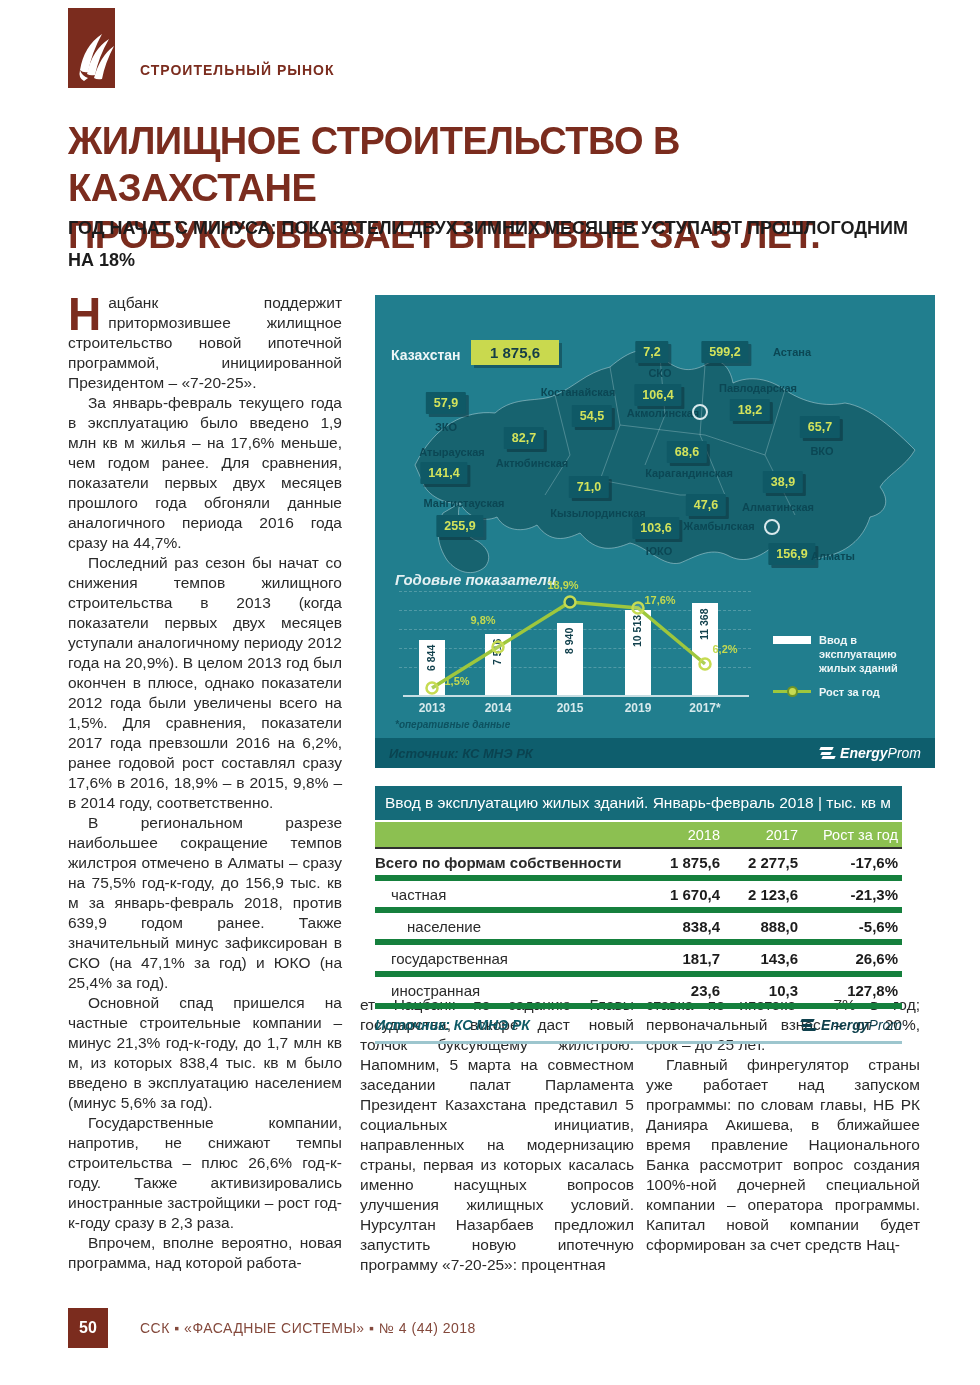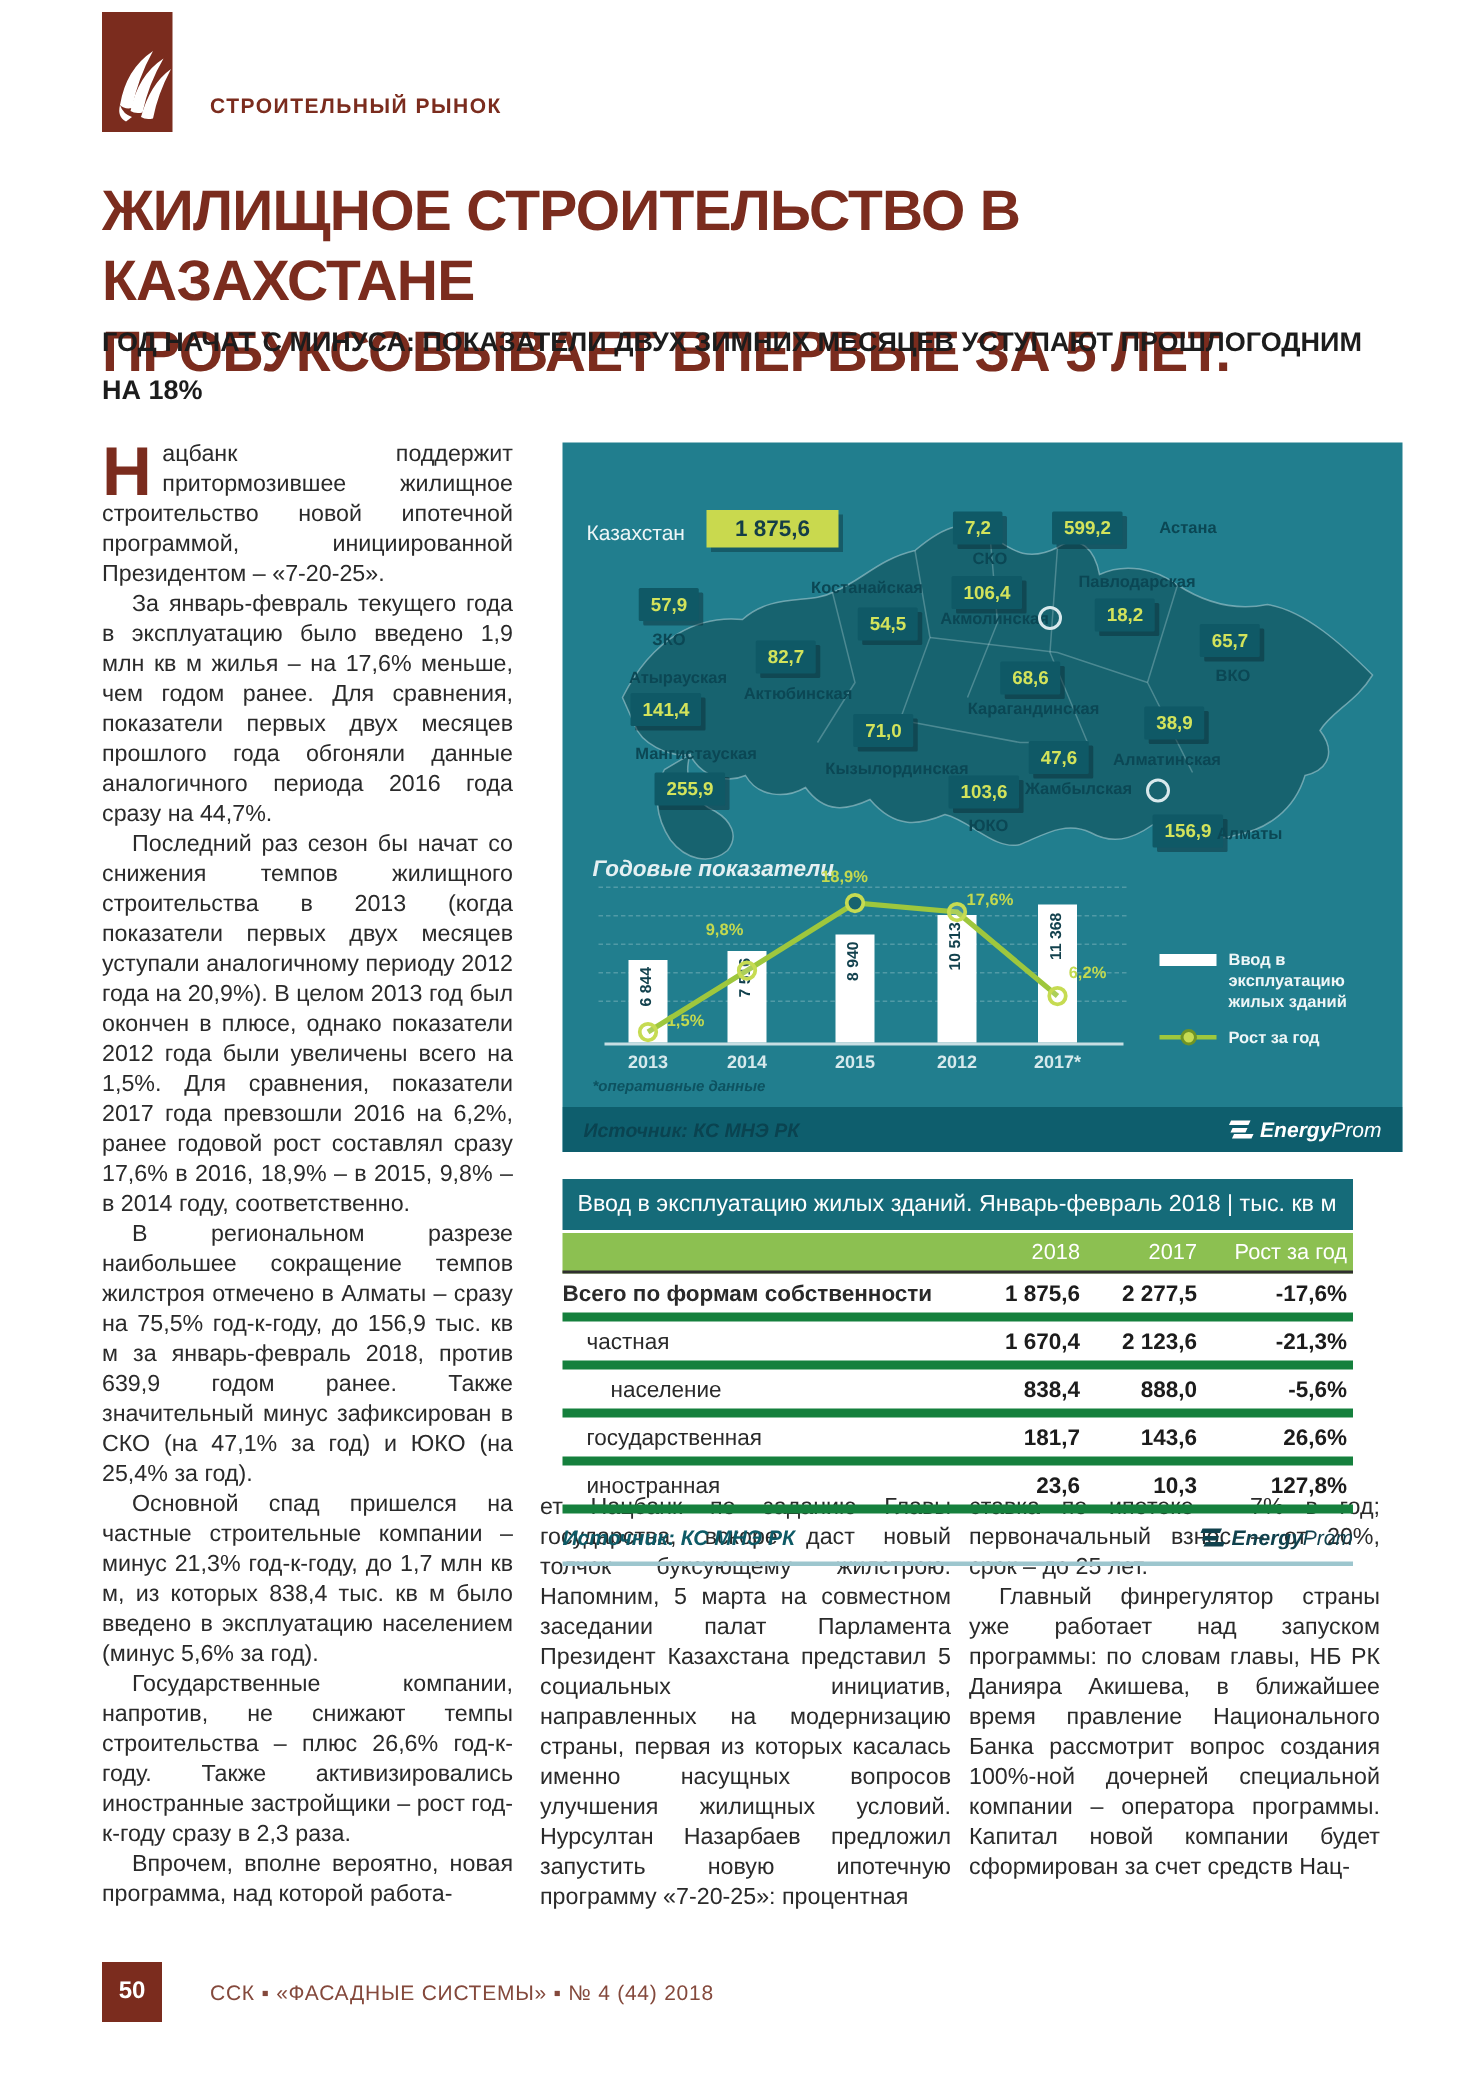--- a/index.html
+++ b/index.html
@@ -26,21 +26,21 @@
         padding:2px 7px 0 0;}
 
   
   .infographic{position:absolute;left:375px;top:295px;width:560px;height:473px;
         background:#217e8e;overflow:hidden;}
   .ig-titlebar{position:absolute;left:0;top:0;width:100%;height:31px;background:#0c5d6c;
         display:flex;align-items:center;padding-left:12px;box-sizing:border-box;}
   .ig-title{font-size:14.5px;font-weight:bold;color:#c9dd4e;}
   .ig-unit{font-size:11px;color:#a9ccd2;margin-left:8px;font-weight:bold;}
   .map-svg{position:absolute;left:0;top:31px;}
-  .kz-label{position:absolute;left:16px;top:52px;font-size:14px;font-weight:normal;color:#eef6f7;}
+  .kz-label{position:absolute;left:16px;top:52px;font-size:14px;font-weight:bold;color:#eef6f7;}
   .kz-value{position:absolute;left:96px;top:45px;width:88px;height:25px;background:#c9d94e;
         color:#143d47;font-size:15px;font-weight:bold;display:flex;align-items:center;
         justify-content:center;box-shadow:3px 3px 0 rgba(8,40,48,.4);}
   .region-value{position:absolute;transform:translate(-50%,-50%);background:#0f5966;
         color:#d3e35b;font-size:12.5px;font-weight:bold;padding:4px 8px;border-radius:1px;
         box-shadow:3px 3px 0 rgba(8,40,48,.45);white-space:nowrap;}
   .region-name{position:absolute;transform:translate(-50%,-50%);color:#0b4754;font-size:11px;
         font-weight:bold;white-space:nowrap;}
   .city-marker{position:absolute;transform:translate(-50%,-50%);width:12px;height:12px;
         border:2px solid #d9e9ec;border-radius:50%;}
@@ -220,21 +220,21 @@
         <div class="bar" style="left: 110px; top: 339px; width: 26px; height: 61px;"></div>
         <div class="bar-label" style="left: 116px; top: 344px; height: 51px;">7 516</div>
         <div class="year-label" style="left: 123px;">2014</div>
         <div class="pct-label" style="left: 108px; top: 325px;">9,8%</div>
         <div class="bar" style="left: 182px; top: 328px; width: 26px; height: 72px;"></div>
         <div class="bar-label" style="left: 188px; top: 333px; height: 62px;">8 940</div>
         <div class="year-label" style="left: 195px;">2015</div>
         <div class="pct-label" style="left: 188px; top: 290px;">18,9%</div>
         <div class="bar" style="left: 250px; top: 315px; width: 26px; height: 85px;"></div>
         <div class="bar-label" style="left: 256px; top: 320px; height: 75px;">10 513</div>
-        <div class="year-label" style="left: 263px;">2012</div>
+        <div class="year-label" style="left: 263px;">2019</div>
         <div class="pct-label" style="left: 285px; top: 305px;">17,6%</div>
         <div class="bar" style="left: 317px; top: 308px; width: 26px; height: 92px;"></div>
         <div class="bar-label" style="left: 323px; top: 313px; height: 82px;">11 368</div>
         <div class="year-label" style="left: 330px;">2017*</div>
         <div class="pct-label" style="left: 350px; top: 354px;">6,2%</div>
         <svg class="line-svg" width="560" height="473">
           <polyline points="57,393 123,352 195,307 263,313 330,369" fill="none" stroke="#9ec73d" stroke-width="3.5"></polyline>
           <circle cx="57" cy="393" r="5.5" fill="rgba(255,255,255,0.15)" stroke="#c6db52" stroke-width="2.5"></circle>
           <circle cx="123" cy="352" r="5.5" fill="rgba(255,255,255,0.15)" stroke="#c6db52" stroke-width="2.5"></circle>
           <circle cx="195" cy="307" r="5.5" fill="#17636f" stroke="#c6db52" stroke-width="2.5"></circle>

